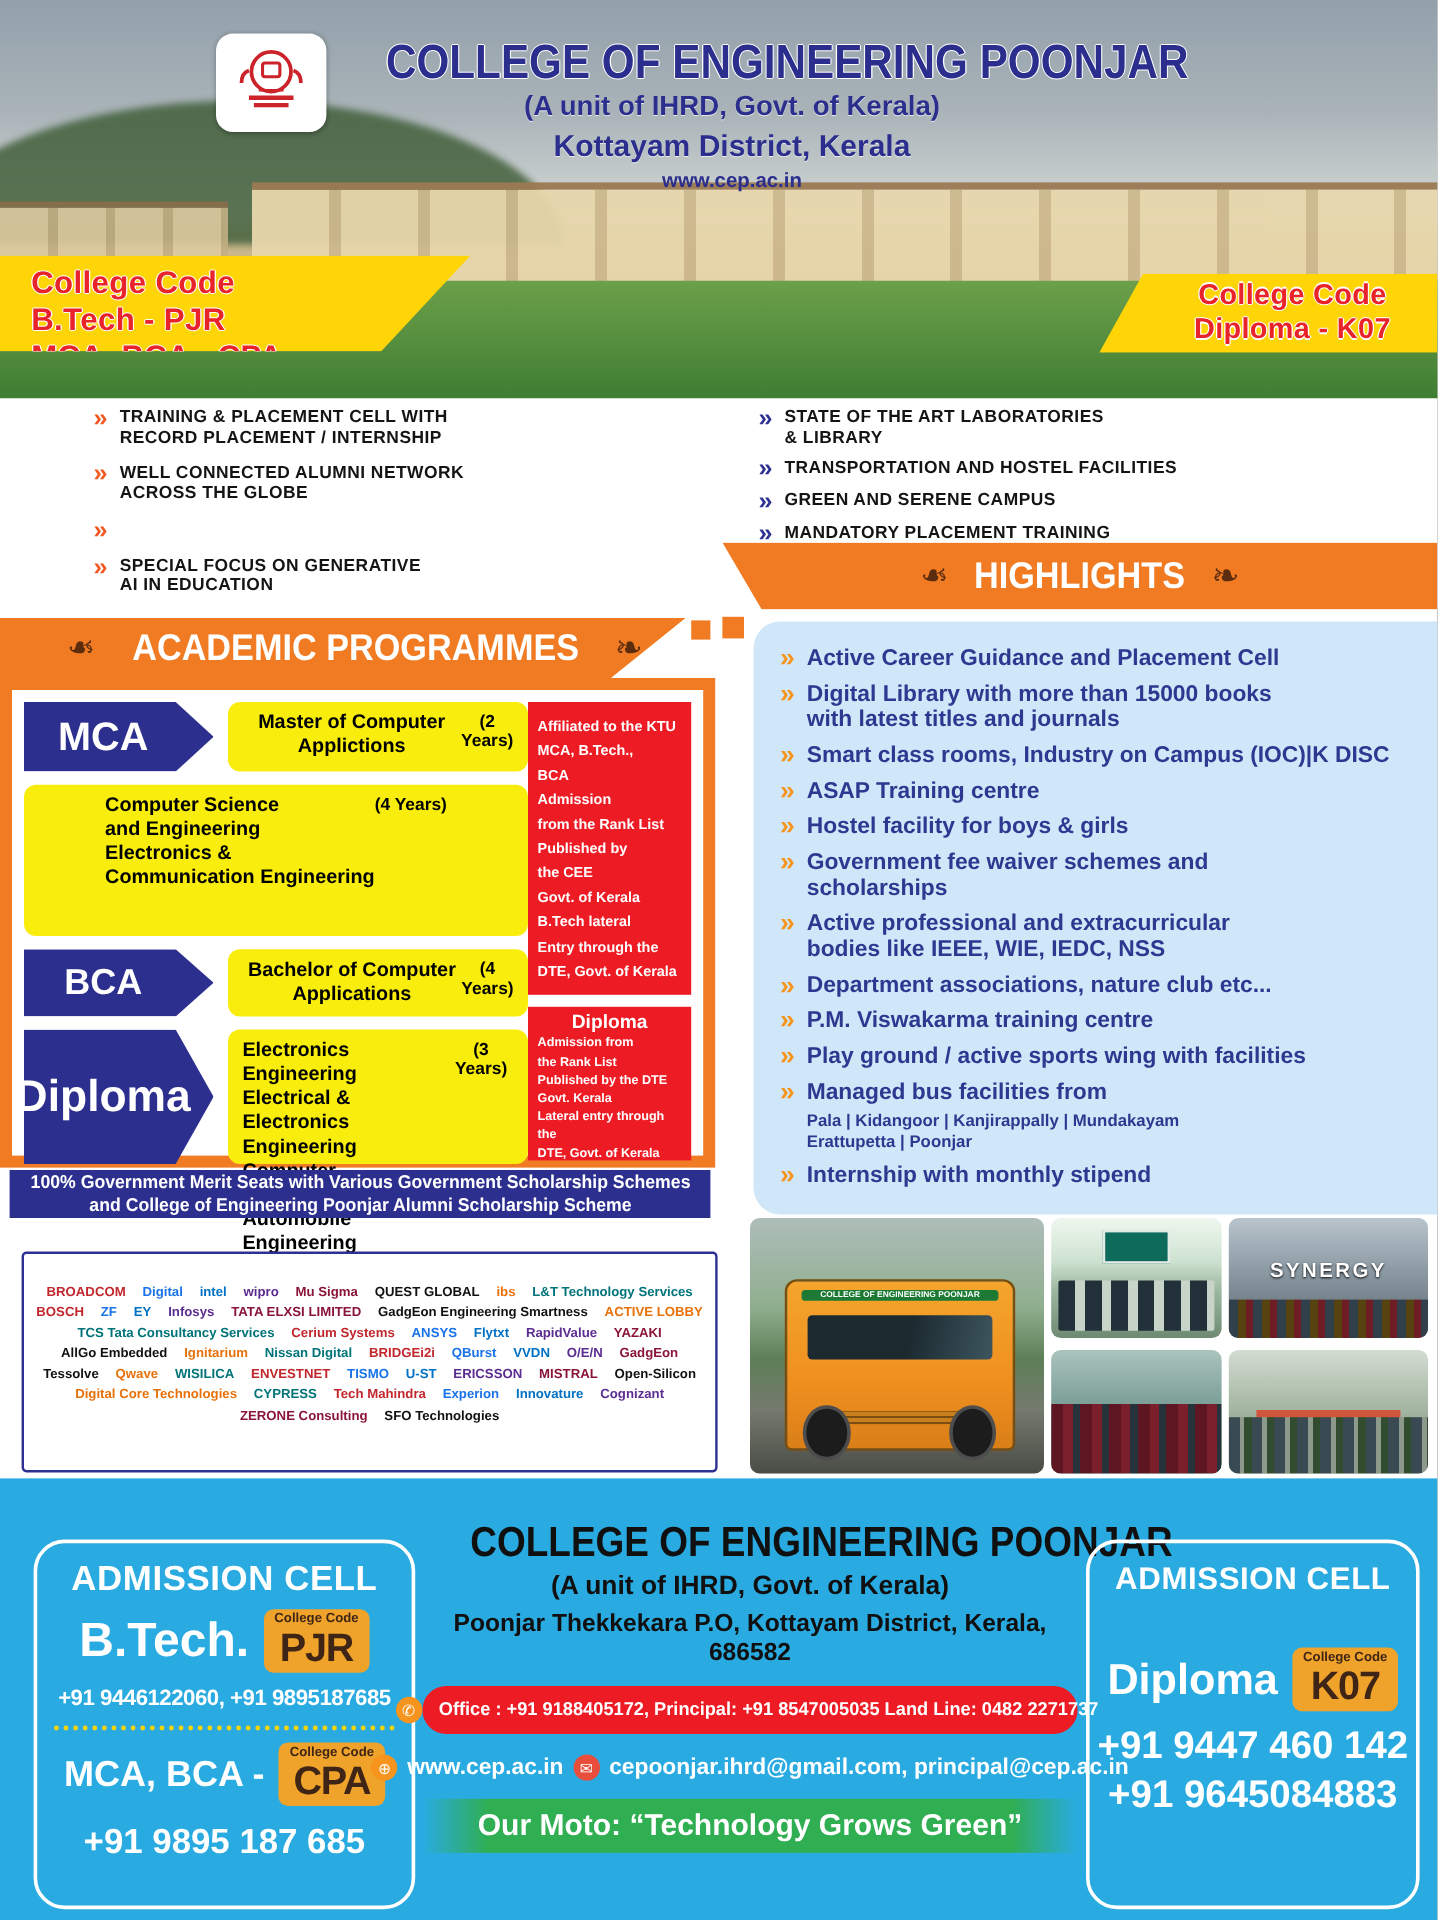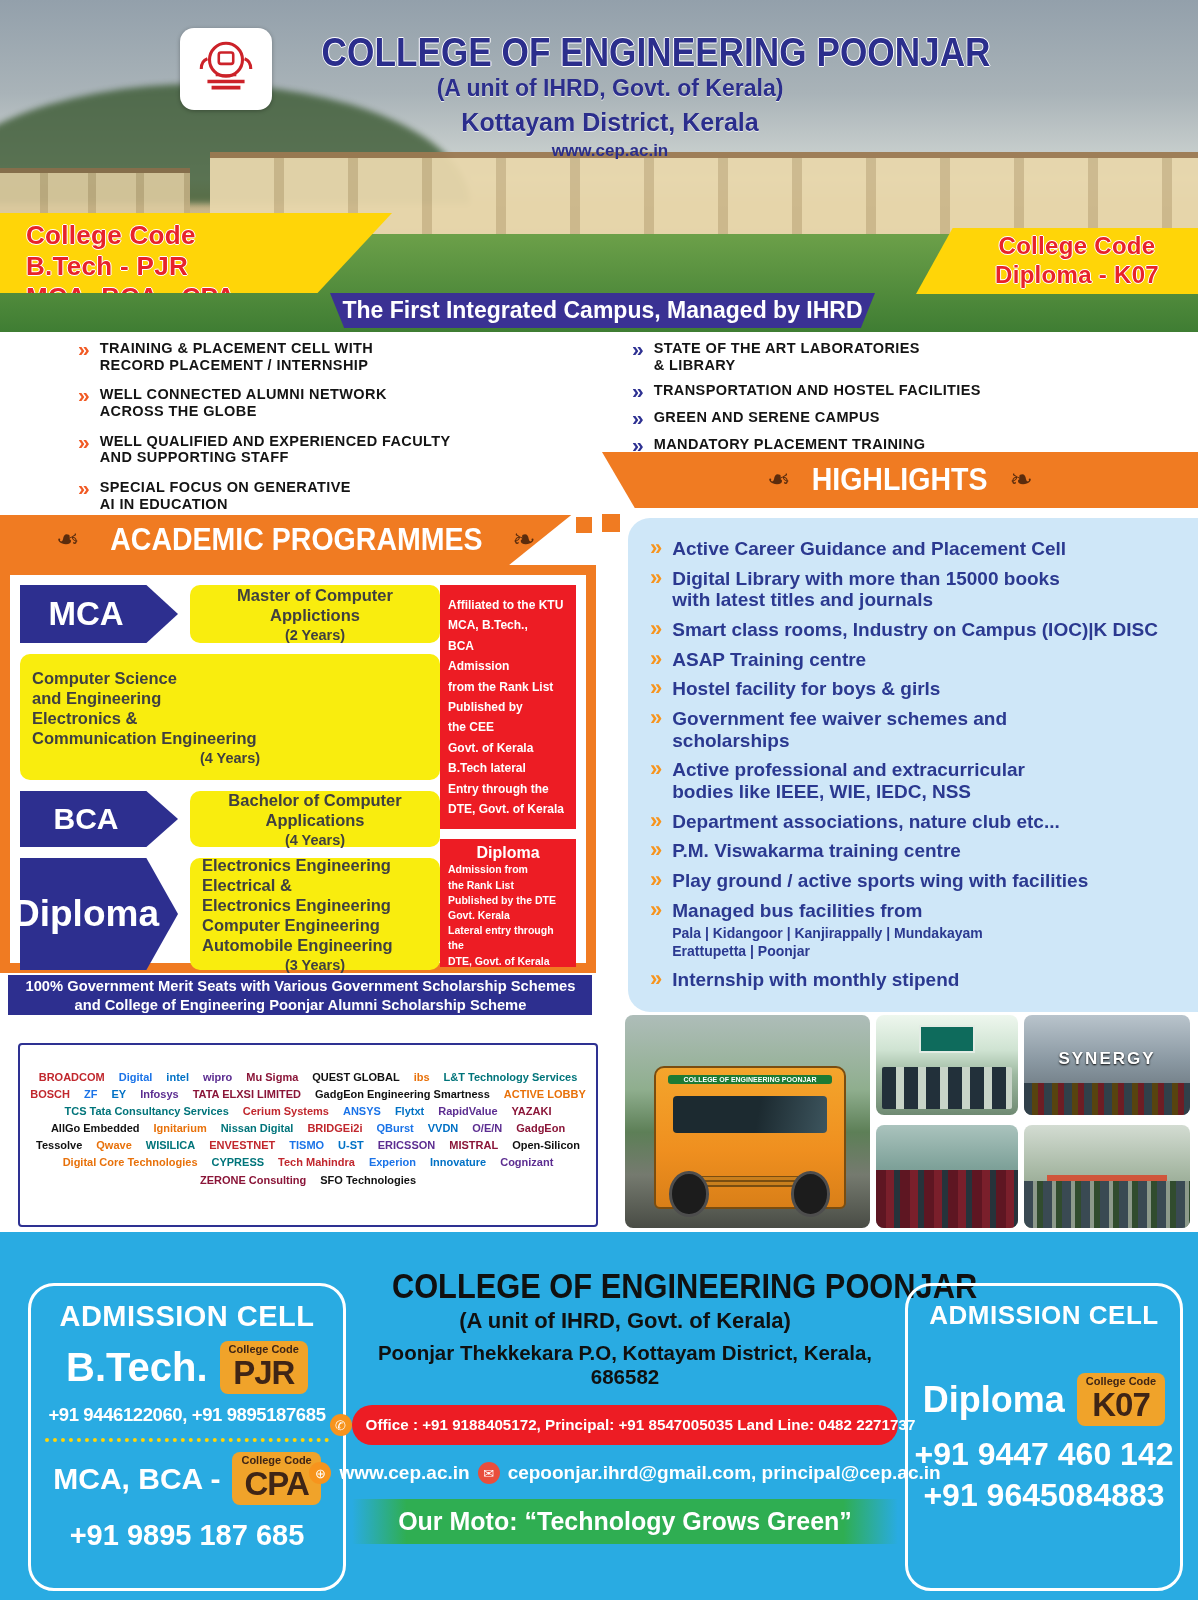--- a/index.html
+++ b/index.html
@@ -74,22 +74,22 @@
   .acad-panel { position:absolute; left:0; top:565px; width:596px; height:408px; background:#f07b22; padding:10px; }
   .acad-inner { background:#fff; width:100%; height:100%; padding:10px; display:flex; }
   .prog-rows { flex:1; display:flex; flex-direction:column; gap:11px; }
   .prog-row { display:flex; gap:12px; align-items:stretch; }
   .arrow { width:158px; background:#2d2f8f; clip-path:polygon(0 0,80% 0,100% 50%,80% 100%,0 100%);
     color:#fff; font-weight:800; display:flex; align-items:center; justify-content:center; padding-right:26px; flex:none; }
   .prog-row:nth-of-type(1) { min-height:58px; } .prog-row:nth-of-type(1) .arrow { font-size:33px; }
   .prog-row:nth-of-type(2) { min-height:126px; } .prog-row:nth-of-type(2) .arrow { font-size:42px; }
   .prog-row:nth-of-type(3) { min-height:56px; } .prog-row:nth-of-type(3) .arrow { font-size:30px; }
   .prog-row:nth-of-type(4) { min-height:112px; } .prog-row:nth-of-type(4) .arrow { font-size:37px; }
-  .ybox { flex:1; background:#f9ed0e; border-radius:10px; padding:7px 12px; color:#404040;
-    display:flex; flex-direction:column; justify-content:center; }
+  .ybox { flex:1; background:#f9ed0e; border-radius:10px; padding:7px 12px; color:#000000;
+    display:flex; flex-direction:row; justify-content:center; }
   .ybox .desc { font-weight:800; font-size:16.5px; line-height:1.22; white-space:pre-line; }
   .prog-row:nth-of-type(1) .desc, .prog-row:nth-of-type(3) .desc { text-align:center; }
   .ybox .years { font-weight:800; font-size:14.5px; text-align:center; margin-top:2px; }
   .side { width:136px; display:flex; flex-direction:column; gap:10px; flex:none; }
   .side-box { background:#ed1c24; color:#fff; padding:10px 8px; }
   .side-box1 { flex:1; font-size:12px; font-weight:700; line-height:1.7; white-space:pre-line; }
   .side-box2 { height:128px; padding-top:5px; }
   .side-box2 .t { font-size:16px; font-weight:800; text-align:center; }
   .side-box2 .x { font-size:10.5px; font-weight:800; line-height:1.45; white-space:pre-line; }
 
@@ -202,41 +202,38 @@
     <div class="code-line">College Code</div>
     <div class="code-line">B.Tech - PJR</div>
     <div class="code-line">MCA, BCA - CPA</div>
   </div>
 
   <div class="code-right">
     <div class="code-line">College Code</div>
     <div class="code-line">Diploma - K07</div>
   </div>
 
-  <div class="tagline">The First Integrated Campus, Managed by IHRD</div>
 
   <div class="features">
     <div class="feat-col feat-left">
 
         <div class="feat-item">
           <span class="chev">»</span>
           <span class="feat-text">TRAINING &amp; PLACEMENT CELL WITH
 RECORD PLACEMENT / INTERNSHIP</span>
         </div>
 
         <div class="feat-item">
           <span class="chev">»</span>
           <span class="feat-text">WELL CONNECTED ALUMNI NETWORK
 ACROSS THE GLOBE</span>
         </div>
 
         <div class="feat-item">
           <span class="chev">»</span>
-          <span class="feat-text">WELL QUALIFIED AND EXPERIENCED FACULTY
-AND SUPPORTING STAFF</span>
         </div>
 
         <div class="feat-item">
           <span class="chev">»</span>
           <span class="feat-text">SPECIAL FOCUS ON GENERATIVE
 AI IN EDUCATION</span>
         </div>
       </div>
     <div class="feat-col feat-right">
 

